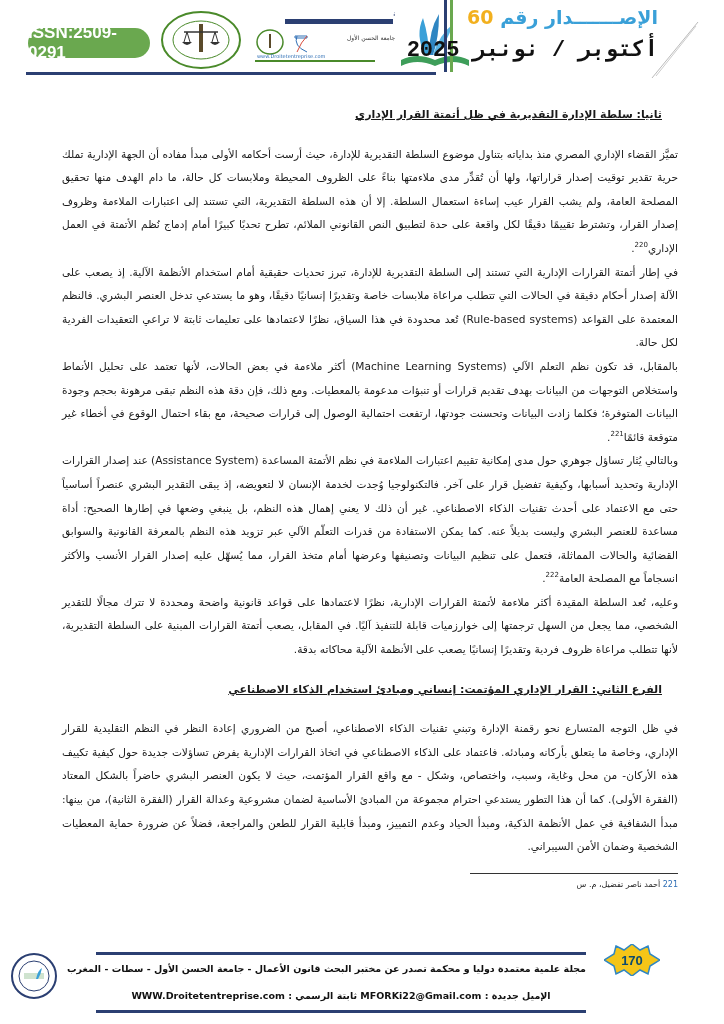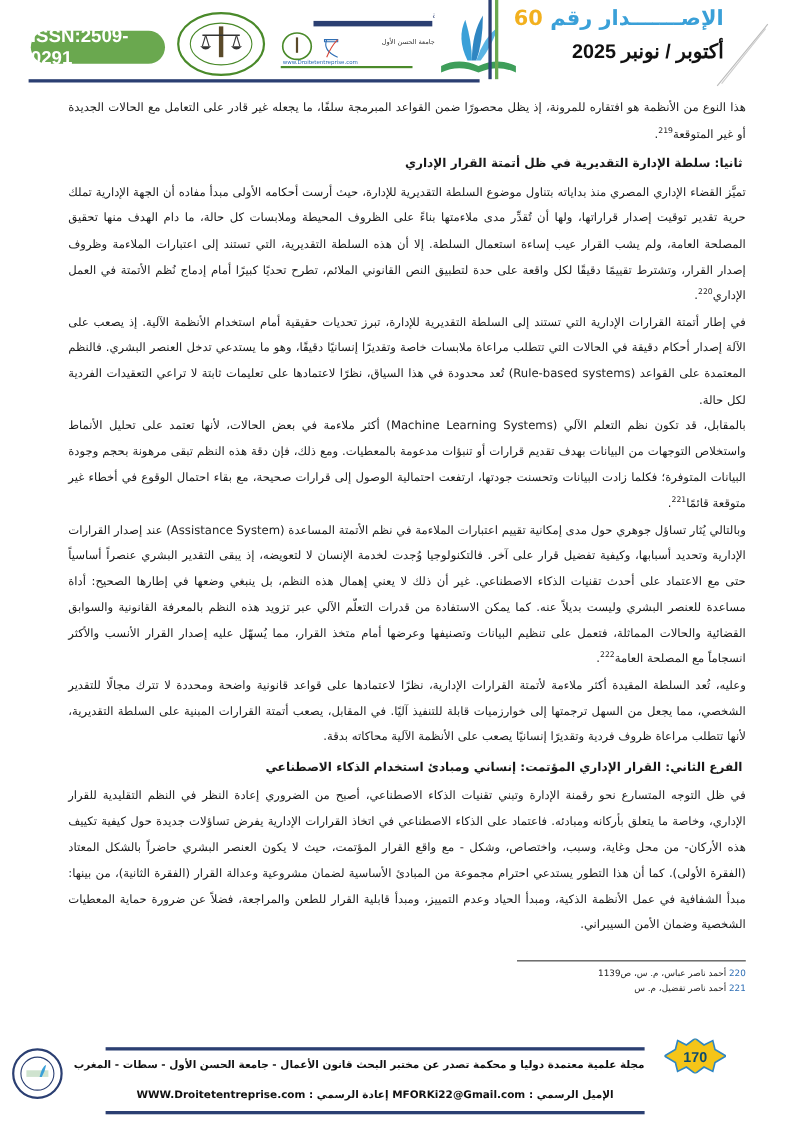--- a/index.html
+++ b/index.html
@@ -9,27 +9,27 @@
   .header { position: absolute; left: 0; top: 0; width: 724px; height: 80px; }
   .issn { position: absolute; left: 28px; top: 28px; width: 122px; height: 30px; background: #6aa84f; border-radius: 15px; color: #fff; font-family: "Liberation Sans", sans-serif; font-size: 17px; font-weight: bold; display: flex; align-items: center; justify-content: center; }
   .lab-logo { position: absolute; left: 160px; top: 10px; width: 82px; height: 60px; }
   .banner-logo { position: absolute; left: 255px; top: 6px; width: 140px; height: 60px; }
   .book-logo { position: absolute; left: 395px; top: 10px; width: 80px; height: 62px; }
   .vbars { position: absolute; left: 444px; top: 0px; width: 14px; height: 72px; }
   .vbar { position: absolute; top: 0; width: 3px; height: 72px; }
   .header-rule { position: absolute; left: 26px; top: 72px; width: 410px; height: 3px; background: #2b3f72; }
   .issue-line { position: absolute; right: 66px; top: 6px; direction: rtl; font-family: "DejaVu Sans", sans-serif; font-weight: bold; font-size: 19px; color: #3aa0d8; white-space: nowrap; }
   .issue-num { color: #f2b01e; }
-  .issue-date { position: absolute; right: 66px; top: 36px; direction: rtl; font-family: Liberation Sans, sans-serif; font-weight: bold; font-size: 18px; color: #111; white-space: nowrap; }
+  .issue-date { position: absolute; right: 66px; top: 36px; direction: rtl; font-family: Liberation Mono, monospace; font-weight: bold; font-size: 22px; color: #111; white-space: nowrap; }
   .diag { position: absolute; left: 650px; top: 20px; width: 50px; height: 60px; }
 
   
   .content { position: absolute; left: 62px; top: 87px; width: 616px; direction: rtl; text-align: justify; font-family: "DejaVu Sans", sans-serif; font-size: 10.6px; line-height: 23.6px; color: #1a1a1a; }
   .content p { margin: 0; }
-  .content h3 { margin: 3px; font-size: 11px; font-weight: bold; line-height: 23.6px; }
+  .content h3 { margin: 16px; font-size: 11px; font-weight: bold; line-height: 23.6px; text-decoration: underline; }
   sup { font-size: 7px; line-height: 0; vertical-align: super; }
 
   
   .fn-rule { position: absolute; left: 470px; top: 873px; width: 208px; height: 1px; background: #333; }
   .footnotes { position: absolute; left: 180px; top: 878px; width: 498px; direction: rtl; font-size: 8px; line-height: 14px; color: #222; }
   .fn-num { color: #2f6fb5; }
 
   
   .footer-rule { position: absolute; left: 96px; height: 3px; background: #2b3f72; width: 490px; }
   .footer-line1 { position: absolute; left: 96px; top: 963px; width: 490px; direction: rtl; text-align: right; font-size: 9.5px; font-weight: bold; color: #111; white-space: nowrap; }
@@ -87,50 +87,48 @@
     <span class="issue-num">60</span>
   </div>
   <div class="issue-date">أكتوبر / نونبر 2025</div>
   <svg class="diag" viewBox="0 0 50 60">
     <line x1="48" y1="2" x2="2" y2="58" stroke="#bbb" stroke-width="1"></line>
     <line x1="46" y1="6" x2="6" y2="56" stroke="#ccc" stroke-width="1"></line>
   </svg>
 </div>
 
 <div class="content">
-  <p><span>هذا النوع من الأنظمة هو افتقاره للمرونة، إذ يظل محصورًا ضمن القواعد المبرمجة سلفًا، ما يجعله غير قادر على التعامل مع الحالات الجديدة أو غير المتوقعة</span><sup>219</sup>.</p>
   <h3>ثانيا: سلطة الإدارة التقديرية في ظل أتمتة القرار الإداري</h3>
   <p><span>تميَّز القضاء الإداري المصري منذ بداياته بتناول موضوع السلطة التقديرية للإدارة، حيث أرست أحكامه الأولى مبدأ مفاده أن الجهة الإدارية تملك حرية تقدير توقيت إصدار قراراتها، ولها أن تُقدِّر مدى ملاءمتها بناءً على الظروف المحيطة وملابسات كل حالة، ما دام الهدف منها تحقيق المصلحة العامة، ولم يشب القرار عيب إساءة استعمال السلطة. إلا أن هذه السلطة التقديرية، التي تستند إلى اعتبارات الملاءمة وظروف إصدار القرار، وتشترط تقييمًا دقيقًا لكل واقعة على حدة لتطبيق النص القانوني الملائم، تطرح تحديًا كبيرًا أمام إدماج نُظم الأتمتة في العمل الإداري</span><sup>220</sup>.</p>
   <p>في إطار أتمتة القرارات الإدارية التي تستند إلى السلطة التقديرية للإدارة، تبرز تحديات حقيقية أمام استخدام الأنظمة الآلية. إذ يصعب على الآلة إصدار أحكام دقيقة في الحالات التي تتطلب مراعاة ملابسات خاصة وتقديرًا إنسانيًا دقيقًا، وهو ما يستدعي تدخل العنصر البشري. فالنظم المعتمدة على القواعد (Rule-based systems) تُعد محدودة في هذا السياق، نظرًا لاعتمادها على تعليمات ثابتة لا تراعي التعقيدات الفردية لكل حالة.</p>
   <p><span>بالمقابل، قد تكون نظم التعلم الآلي (Machine Learning Systems) أكثر ملاءمة في بعض الحالات، لأنها تعتمد على تحليل الأنماط واستخلاص التوجهات من البيانات بهدف تقديم قرارات أو تنبؤات مدعومة بالمعطيات. ومع ذلك، فإن دقة هذه النظم تبقى مرهونة بحجم وجودة البيانات المتوفرة؛ فكلما زادت البيانات وتحسنت جودتها، ارتفعت احتمالية الوصول إلى قرارات صحيحة، مع بقاء احتمال الوقوع في أخطاء غير متوقعة قائمًا</span><sup>221</sup>.</p>
   <p><span>وبالتالي يُثار تساؤل جوهري حول مدى إمكانية تقييم اعتبارات الملاءمة في نظم الأتمتة المساعدة (Assistance System) عند إصدار القرارات الإدارية وتحديد أسبابها، وكيفية تفضيل قرار على آخر. فالتكنولوجيا وُجدت لخدمة الإنسان لا لتعويضه، إذ يبقى التقدير البشري عنصراً أساسياً حتى مع الاعتماد على أحدث تقنيات الذكاء الاصطناعي. غير أن ذلك لا يعني إهمال هذه النظم، بل ينبغي وضعها في إطارها الصحيح: أداة مساعدة للعنصر البشري وليست بديلاً عنه. كما يمكن الاستفادة من قدرات التعلّم الآلي عبر تزويد هذه النظم بالمعرفة القانونية والسوابق القضائية والحالات المماثلة، فتعمل على تنظيم البيانات وتصنيفها وعرضها أمام متخذ القرار، مما يُسهّل عليه إصدار القرار الأنسب والأكثر انسجاماً مع المصلحة العامة</span><sup>222</sup>.</p>
   <p>وعليه، تُعد السلطة المقيدة أكثر ملاءمة لأتمتة القرارات الإدارية، نظرًا لاعتمادها على قواعد قانونية واضحة ومحددة لا تترك مجالًا للتقدير الشخصي، مما يجعل من السهل ترجمتها إلى خوارزميات قابلة للتنفيذ آليًا. في المقابل، يصعب أتمتة القرارات المبنية على السلطة التقديرية، لأنها تتطلب مراعاة ظروف فردية وتقديرًا إنسانيًا يصعب على الأنظمة الآلية محاكاته بدقة.</p>
   <h3>الفرع الثاني: القرار الإداري المؤتمت: إنساني ومبادئ استخدام الذكاء الاصطناعي</h3>
   <p>في ظل التوجه المتسارع نحو رقمنة الإدارة وتبني تقنيات الذكاء الاصطناعي، أصبح من الضروري إعادة النظر في النظم التقليدية للقرار الإداري، وخاصة ما يتعلق بأركانه ومبادئه. فاعتماد على الذكاء الاصطناعي في اتخاذ القرارات الإدارية يفرض تساؤلات جديدة حول كيفية تكييف هذه الأركان- من محل وغاية، وسبب، واختصاص، وشكل - مع واقع القرار المؤتمت، حيث لا يكون العنصر البشري حاضراً بالشكل المعتاد (الفقرة الأولى). كما أن هذا التطور يستدعي احترام مجموعة من المبادئ الأساسية لضمان مشروعية وعدالة القرار (الفقرة الثانية)، من بينها: مبدأ الشفافية في عمل الأنظمة الذكية، ومبدأ الحياد وعدم التمييز، ومبدأ قابلية القرار للطعن والمراجعة، فضلاً عن ضرورة حماية المعطيات الشخصية وضمان الأمن السيبراني.</p>
 </div>
 
 <div class="fn-rule"></div>
 <div class="footnotes">
-  <div><span class="fn-num">220</span> <span>أحمد ناصر عباس، م. س، ص1139</span></div>
   <div><span class="fn-num">221</span> <span>أحمد ناصر تفضيل، م. س</span></div>
 </div>
 
 <svg class="seal" viewBox="0 0 48 48">
   <circle cx="24" cy="24" r="22" fill="#fff" stroke="#2b3f72" stroke-width="2"></circle>
   <circle cx="24" cy="24" r="15" fill="none" stroke="#2b3f72" stroke-width="1"></circle>
   <rect x="14" y="21" width="20" height="6" fill="#cfe3cf"></rect>
   <path d="M26 27 Q28 18 32 16 Q31 22 28 27 Z" fill="#3aa0d8"></path>
 </svg>
 
 <div class="footer-rule" style="top:952px;"></div>
 <div class="footer-line1">مجلة علمية معتمدة دوليا و محكمة تصدر عن مختبر البحث قانون الأعمال - جامعة الحسن الأول - سطات - المغرب</div>
 <div class="footer-line2">
-  <span>الإميل الرسمي :</span>
+  <span>الإميل جديدة :</span>
   <span>MFORKi22@Gmail.com</span>
-  <span>إعادة الرسمي :</span>
+  <span>ثابتة الرسمي :</span>
   <span>WWW.Droitetentreprise.com</span>
 </div>
 <div class="footer-rule" style="top:1010px;"></div>
 
 <svg class="page-badge" viewBox="0 0 56 32">
   <polygon points="12,2 20,6 28,0 36,6 44,2 46,10 56,16 46,22 44,30 36,26 28,32 20,26 12,30 10,22 0,16 10,10" fill="#f5c518" stroke="#2f86c2" stroke-width="1.5"></polygon>
 </svg>
 <div class="page-num">170</div>
 
 </body></html>

